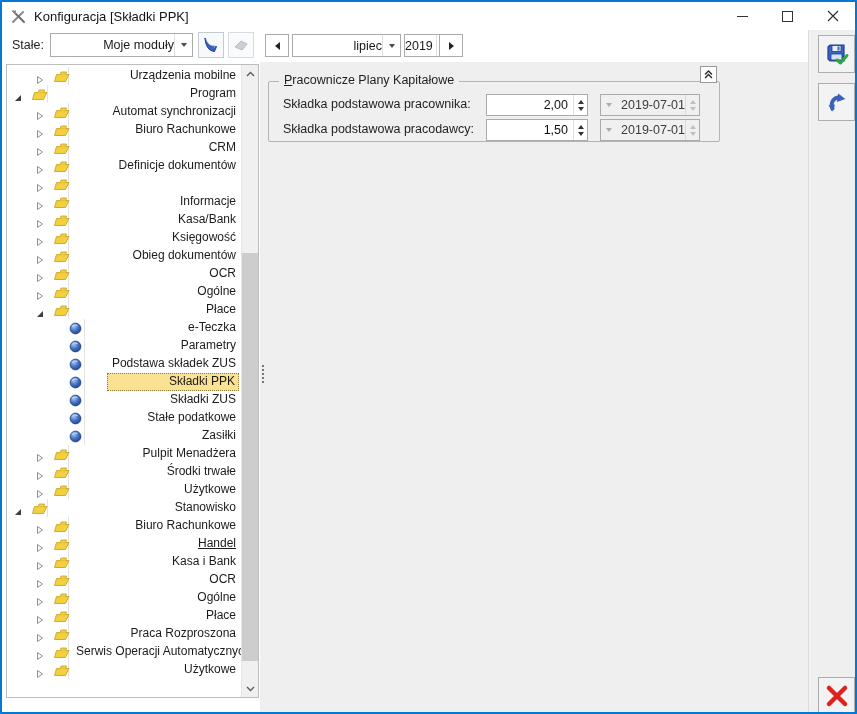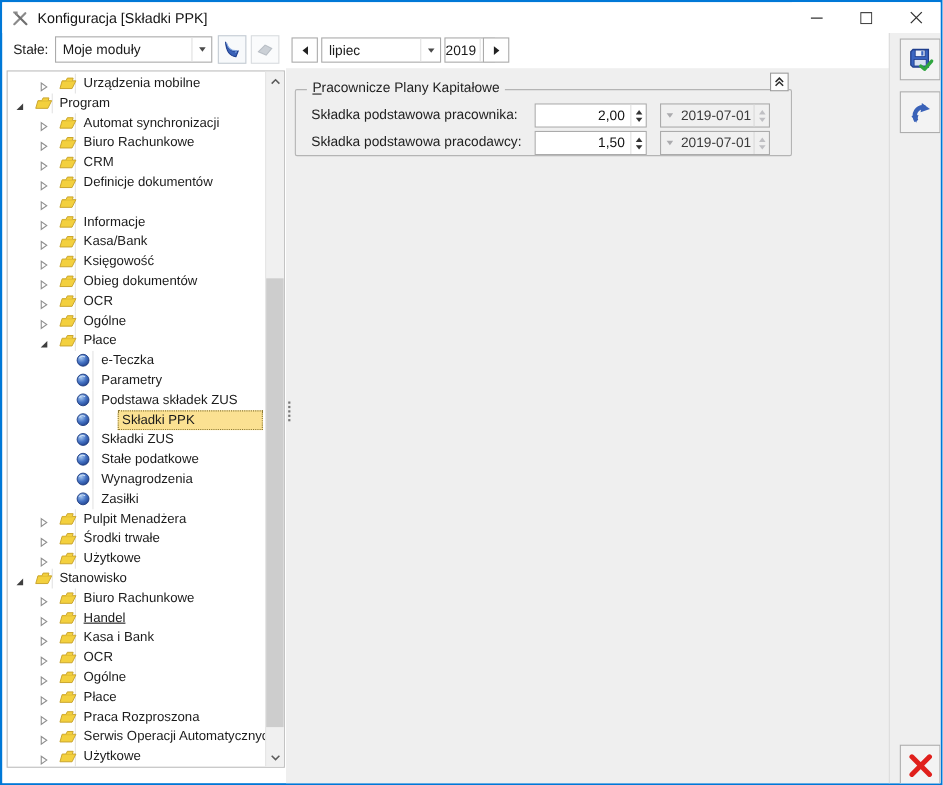--- a/index.html
+++ b/index.html
@@ -1,20 +1,20 @@
 <!DOCTYPE html>
 <html><head>
 <meta charset="utf-8">
 <style>
   html,body{margin:0;padding:0;background:#fff;}
   *{box-sizing:border-box;}
   .window{
     position:relative;width:857px;height:714px;
     border:2px solid #0078D7;background:#fff;
-    font-family:"Liberation Sans",sans-serif;color:#1a1a1a;overflow:hidden;
+    font-family:"Liberation Sans",sans-serif;color:#1a1a1a;overflow:hidden;text-align:right;
   }
   
   .titlebar{position:absolute;left:0;top:0;right:0;height:28px;background:#fff;display:flex;align-items:center;}
   .title-icon{margin-left:8px;width:17px;height:17px;flex:0 0 auto;}
   .title-text{margin-left:7px;font-size:13px;color:#141414;}
   .win-controls{position:absolute;right:0;top:0;height:28px;display:flex;}
   .win-btn{width:45px;height:28px;display:flex;align-items:center;justify-content:center;background:#fff;}
   
   .lbl{font-size:12.5px;color:#1f1f1f;}
   .module-label{position:absolute;left:10px;top:36px;}
@@ -359,28 +359,20 @@
               <path d="M3.4 4.2 C4.4 2.9 6.6 2.6 8 3.4" fill="none" stroke="#CFE0F5" stroke-width="1" stroke-linecap="round"></path>
             </svg></span>
           <div class="t-label" style="left: 82px;">Stałe podatkowe</div>
         </div>
         <div class="trow">
           <span class="guide" style="left: 77px;"></span>
           <span class="t-icon" style="left: 62px; top: 2px;"><svg width="13" height="13" viewBox="0 0 13 13">
               <circle cx="6.5" cy="6.5" r="5.4" fill="url(#discg)" stroke="#1D3B80" stroke-width="0.8"></circle>
               <path d="M3.4 4.2 C4.4 2.9 6.6 2.6 8 3.4" fill="none" stroke="#CFE0F5" stroke-width="1" stroke-linecap="round"></path>
             </svg></span>
-          <div class="t-label" style="left: 82px;">Wynagrodzenia</div>
-        </div>
-        <div class="trow">
-          <span class="guide" style="left: 77px;"></span>
-          <span class="t-icon" style="left: 62px; top: 2px;"><svg width="13" height="13" viewBox="0 0 13 13">
-              <circle cx="6.5" cy="6.5" r="5.4" fill="url(#discg)" stroke="#1D3B80" stroke-width="0.8"></circle>
-              <path d="M3.4 4.2 C4.4 2.9 6.6 2.6 8 3.4" fill="none" stroke="#CFE0F5" stroke-width="1" stroke-linecap="round"></path>
-            </svg></span>
           <div class="t-label" style="left: 82px;">Zasiłki</div>
         </div>
         <div class="trow">
           <span class="guide" style="left: 61px;"></span>
           <span class="t-arrow" style="left: 28px;"><svg width="10" height="10" viewBox="0 0 10 10">
               <path d="M2.5 1.5 L7.5 5 L2.5 8.5 Z" fill="#FDFDFD" stroke="#8F8F8F" stroke-width="1"></path>
             </svg></span>
           <span class="t-icon" style="left: 46px; top: 2px;"><svg width="17" height="13" viewBox="0 0 17 13">
               <path d="M1.5 11.5 L3.5 4.5 L7 4.5 L8.2 2 L13.5 2 L12.8 4.5 L16 4.5 L12.5 11.5 Z" fill="#F3D03E" stroke="#C9A52F" stroke-width="0.9" stroke-linejoin="round"></path>
               <path d="M3.9 4.9 L13 4.9" stroke="#E0BC33" stroke-width="0.8"></path>

